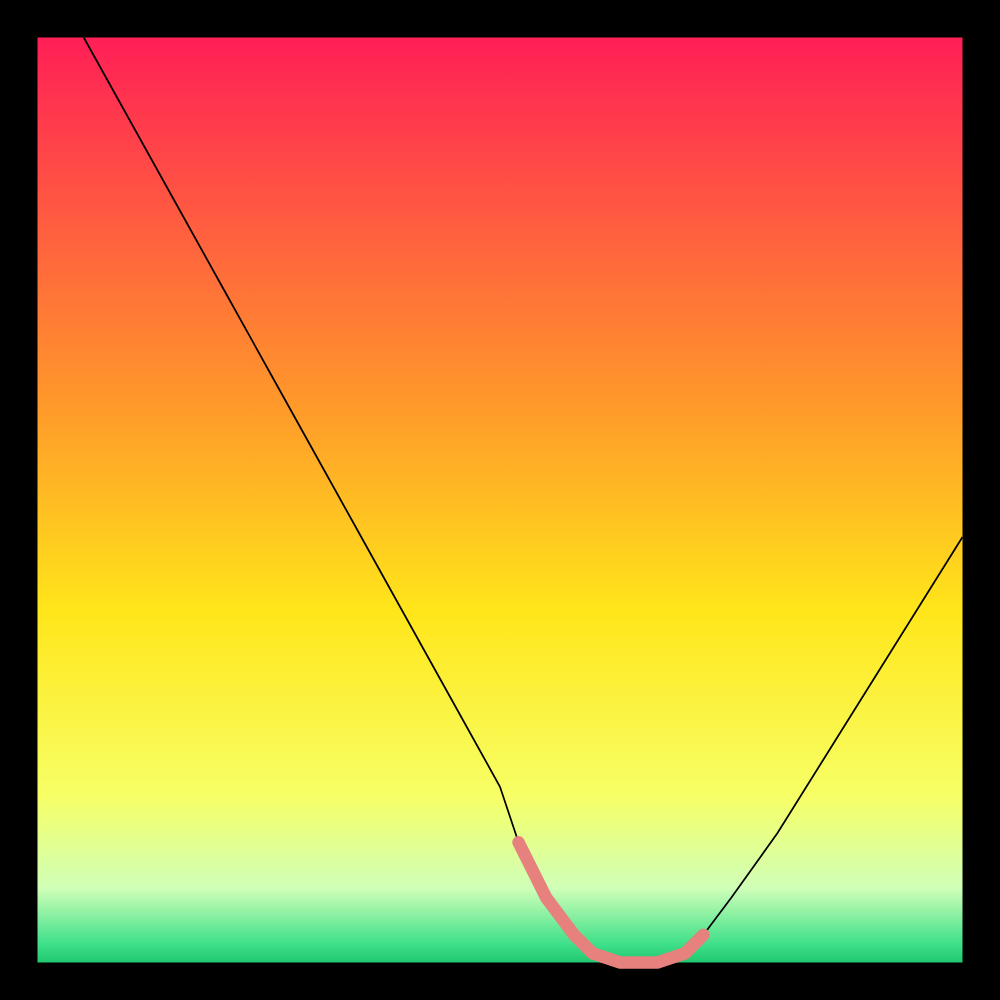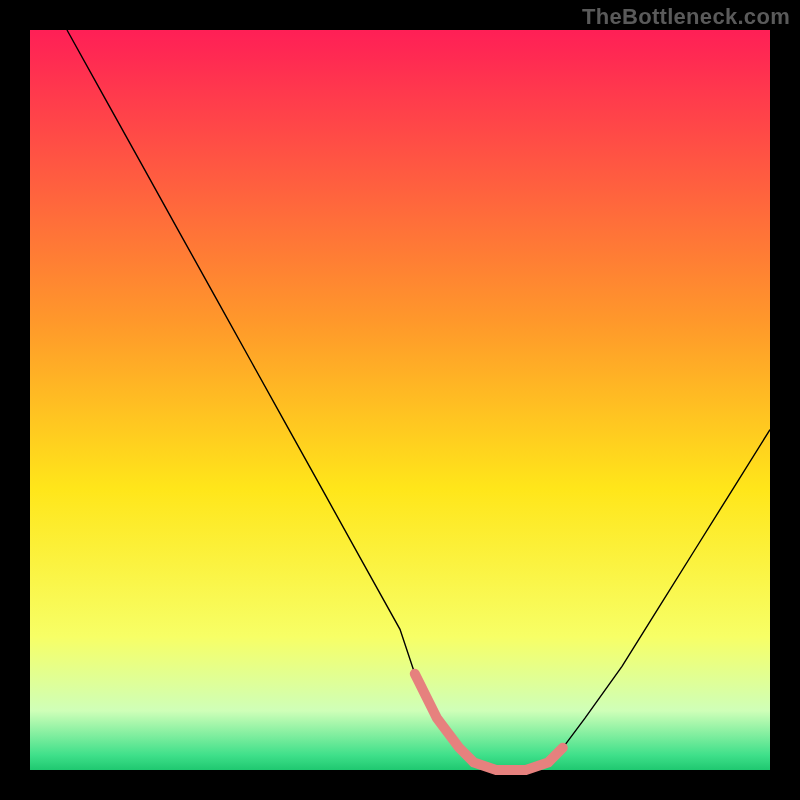--- a/index.html
+++ b/index.html
@@ -47,14 +47,13 @@
 
     <rect x="30" y="30" width="740" height="740" fill="url(#bg-grad)"></rect>
 
     <rect x="30" y="30" width="740" height="740" fill="none" stroke="#000" stroke-width="0"></rect>
 
     <g id="series-group">
         <path d="M67.0 30.0 L104.0 96.6 L141.0 163.2 L178.0 229.8 L215.0 296.4 L252.0 363.0 L289.0 429.6 L326.0 496.2 L363.0 562.8 L400.0 629.4 L414.8 673.8 L437.0 718.2 L459.2 747.8 L474.0 762.6 L496.2 770.0 L525.8 770.0 L548.0 762.6 L562.8 747.8 L585.0 718.2 L622.0 666.4 L659.0 607.2 L696.0 548.0 L733.0 488.8 L770.0 429.6" fill="none" stroke="#000000" stroke-width="1.4"></path>
         <path d="M414.8 673.8 L437.0 718.2 L459.2 747.8 L474.0 762.6 L496.2 770.0 L525.8 770.0 L548.0 762.6 L562.8 747.8" fill="none" stroke="#e6817e" stroke-width="10" stroke-linecap="round" stroke-linejoin="round"></path>
       </g>
   </svg>
-  <div class="watermark">TheBottleneck.com</div>
 </div>
 
 </body></html>

